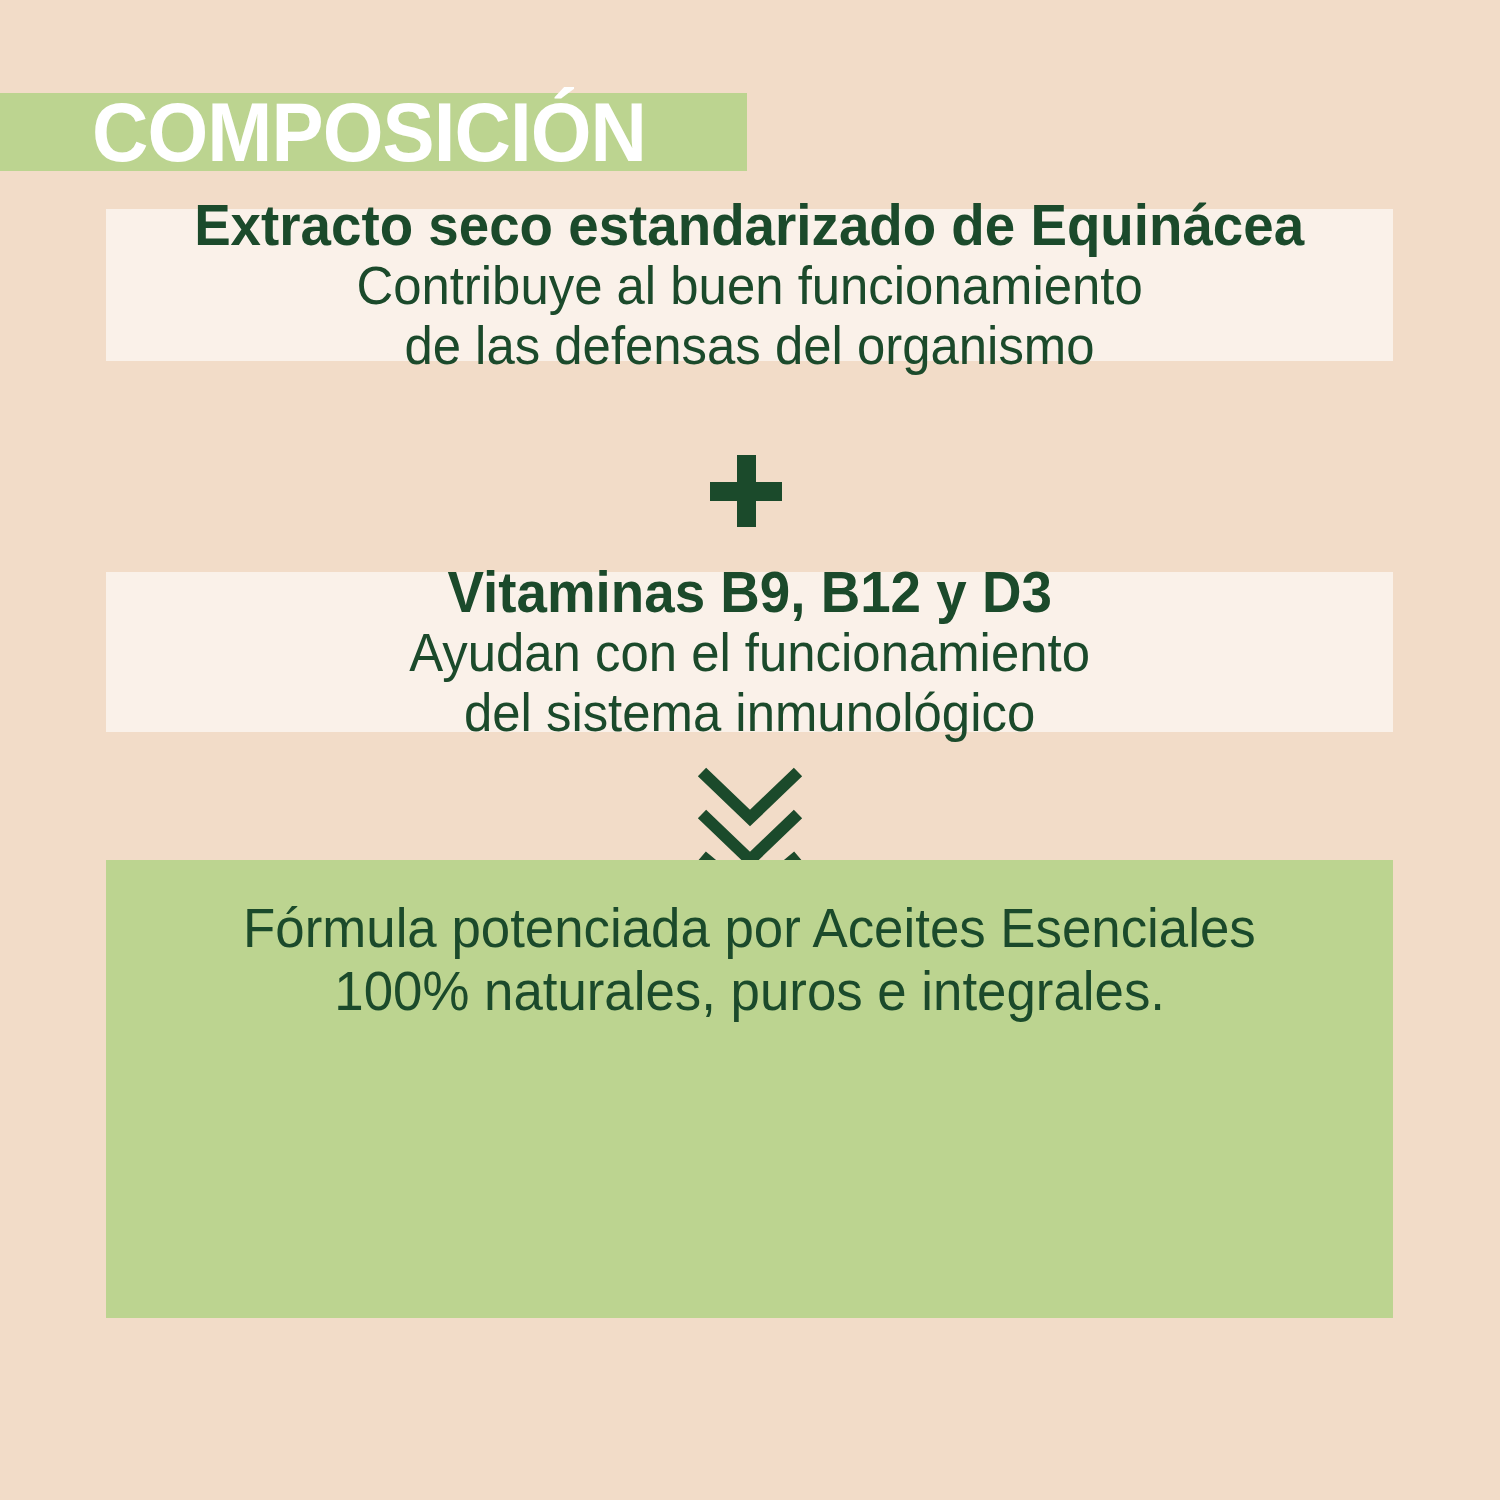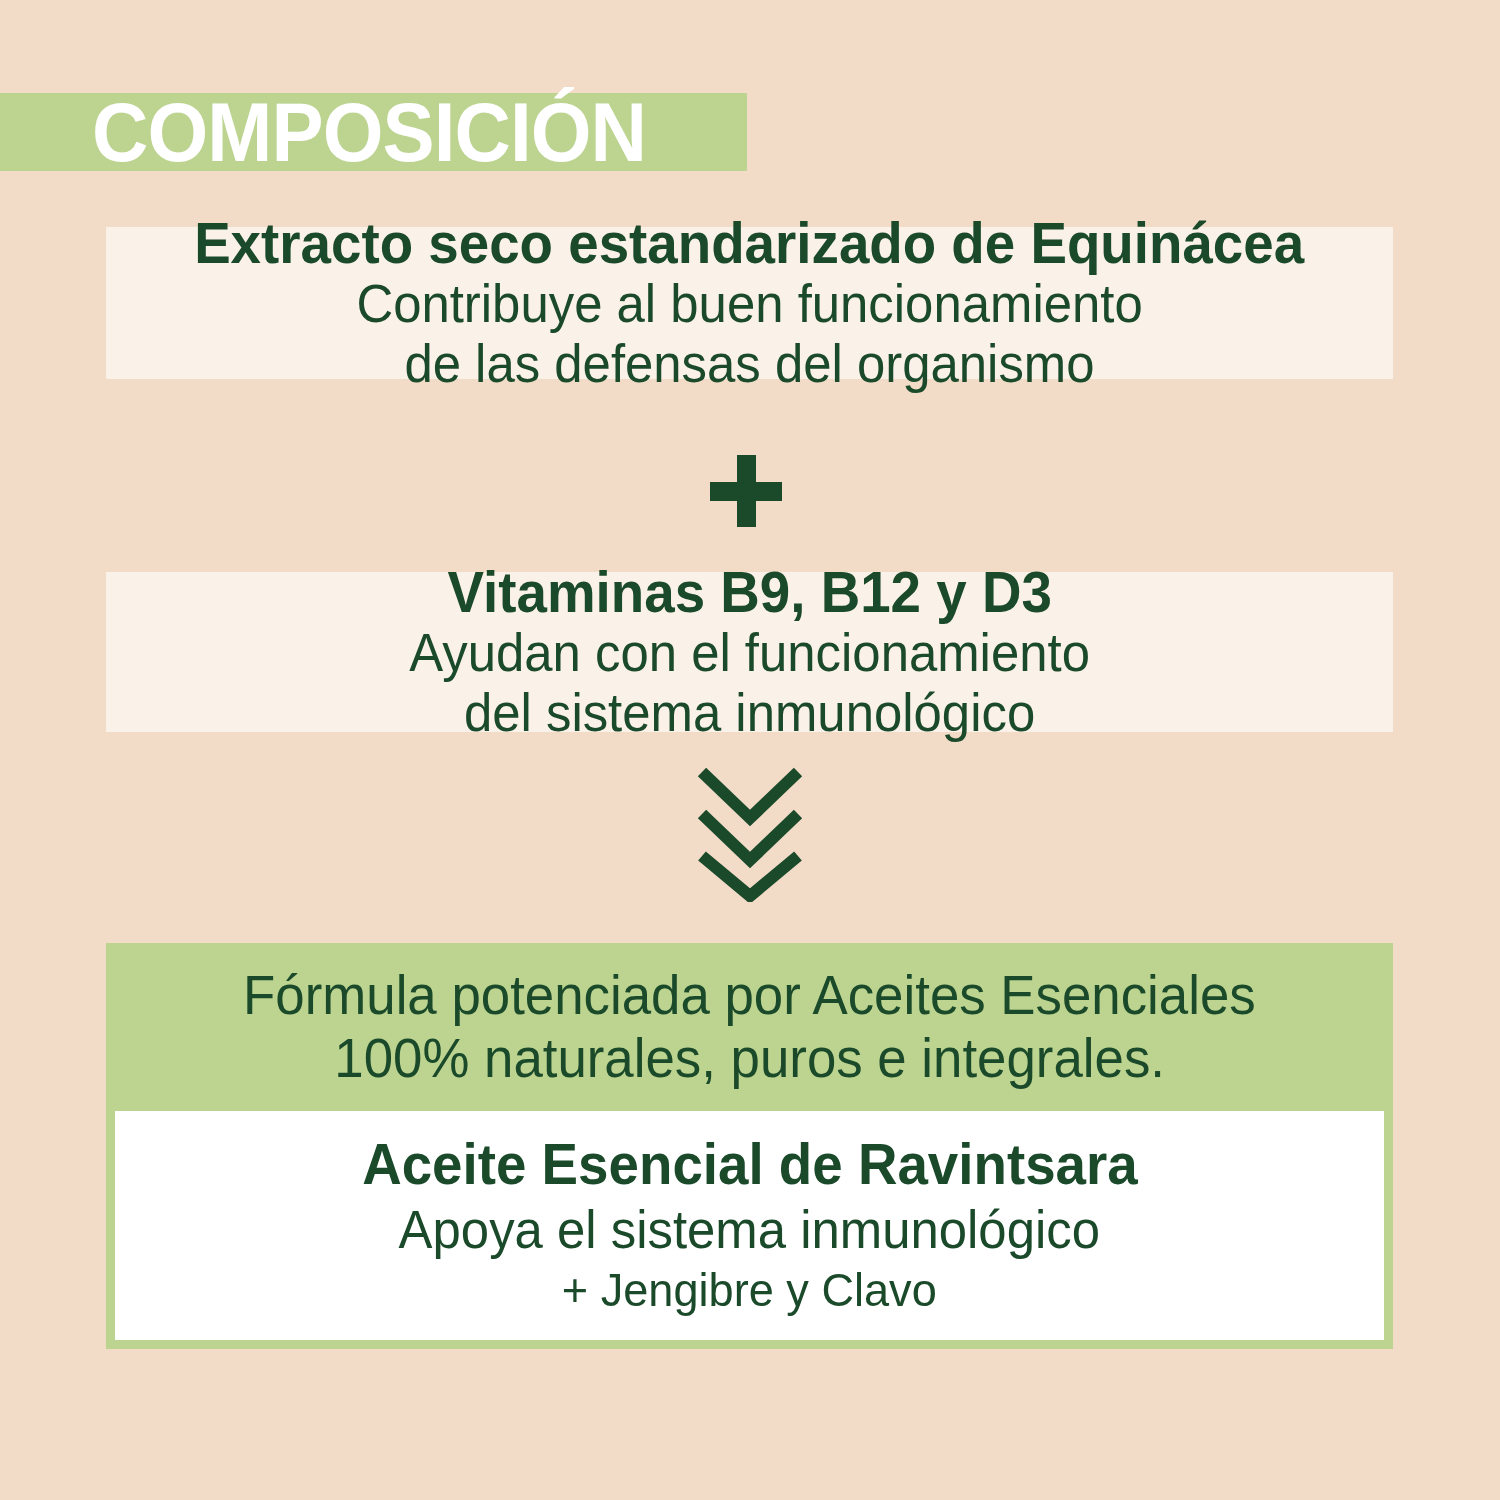--- a/index.html
+++ b/index.html
@@ -48,21 +48,21 @@
     color: #1B4A2B;
   }
   .card-cream {
     background: #FAF1E9;
     display: flex;
     flex-direction: column;
     justify-content: center;
     align-items: center;
   }
 
-  .card-1 { top: 227px; height: 152px; }
+  .card-1 { top: 209px; height: 152px; }
   .card-2 { top: 572px; height: 160px; }
 
   .line-head {
     font-size: 57px;
     font-weight: bold;
     line-height: 1.08;
     white-space: nowrap;
     transform: scaleX(0.96);
   }
   .line-body {
@@ -99,24 +99,24 @@
   .chevrons {
     position: absolute;
     left: 696px;
     top: 766px;
     width: 108px;
     height: 136px;
   }
 
   
   .card-bottom {
-    top: 943px;
-    height: 406px;
+    top: 860px;
+    height: 458px;
     background: #BCD490;
-    padding: 0;
+    padding: 16px;
   }
   .bottom-head {
     height: 168px;
     display: flex;
     flex-direction: column;
     justify-content: center;
     align-items: center;
   }
   .bottom-head .line-body {
     font-size: 55px;
@@ -178,20 +178,13 @@
       <polyline points="6,90 54,130 102,90"></polyline>
     </g>
   </svg>
 </div>
 
 <div class="card card-bottom">
   <div class="bottom-head">
     <div class="line-body">Fórmula potenciada por Aceites Esenciales</div>
     <div class="line-body">100% naturales, puros e integrales.</div>
   </div>
-  <div class="bottom-white">
-    <div class="line-head">Aceite Esencial de Ravintsara</div>
-    <div class="sp-1"></div>
-    <div class="line-body">Apoya el sistema inmunológico</div>
-    <div class="sp-1"></div>
-    <div class="line-small">+ Jengibre y Clavo</div>
-  </div>
 </div>
 
 </body></html>

